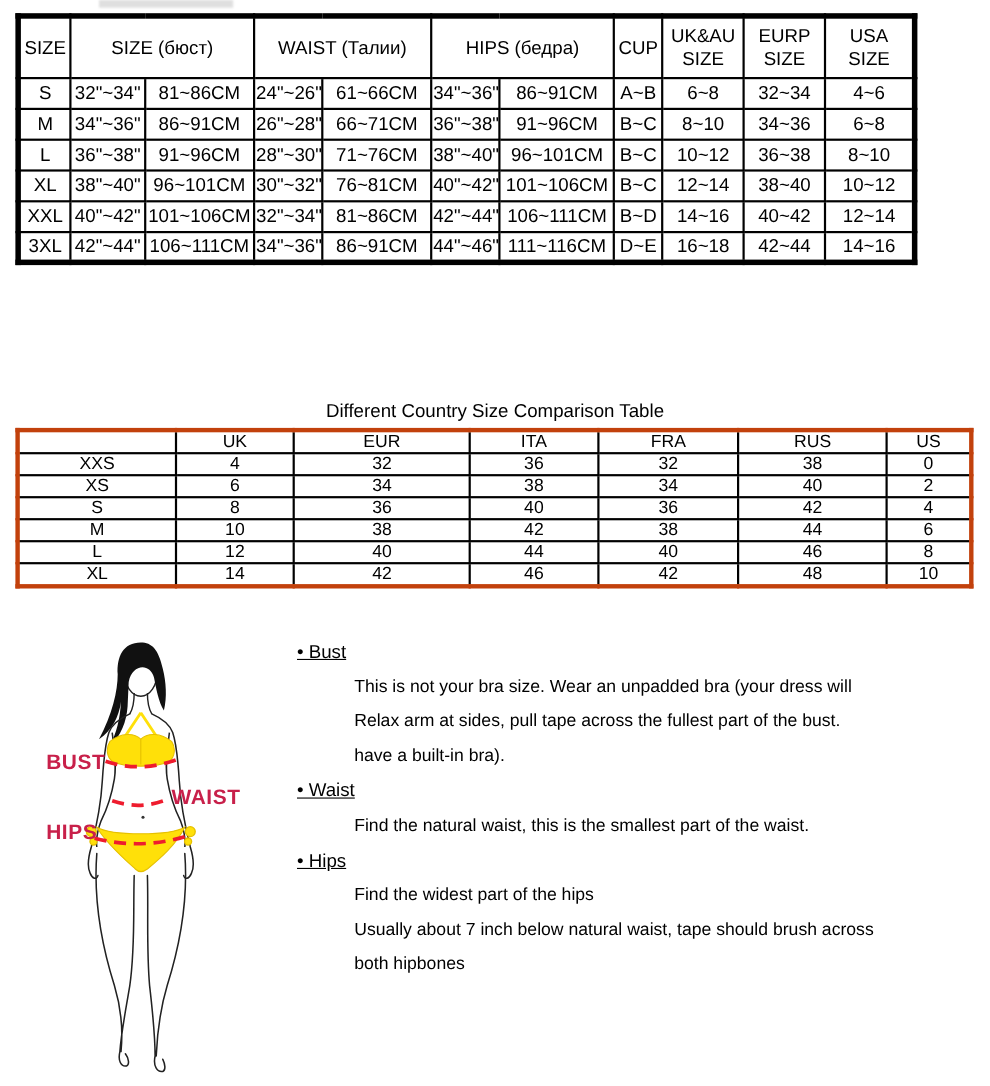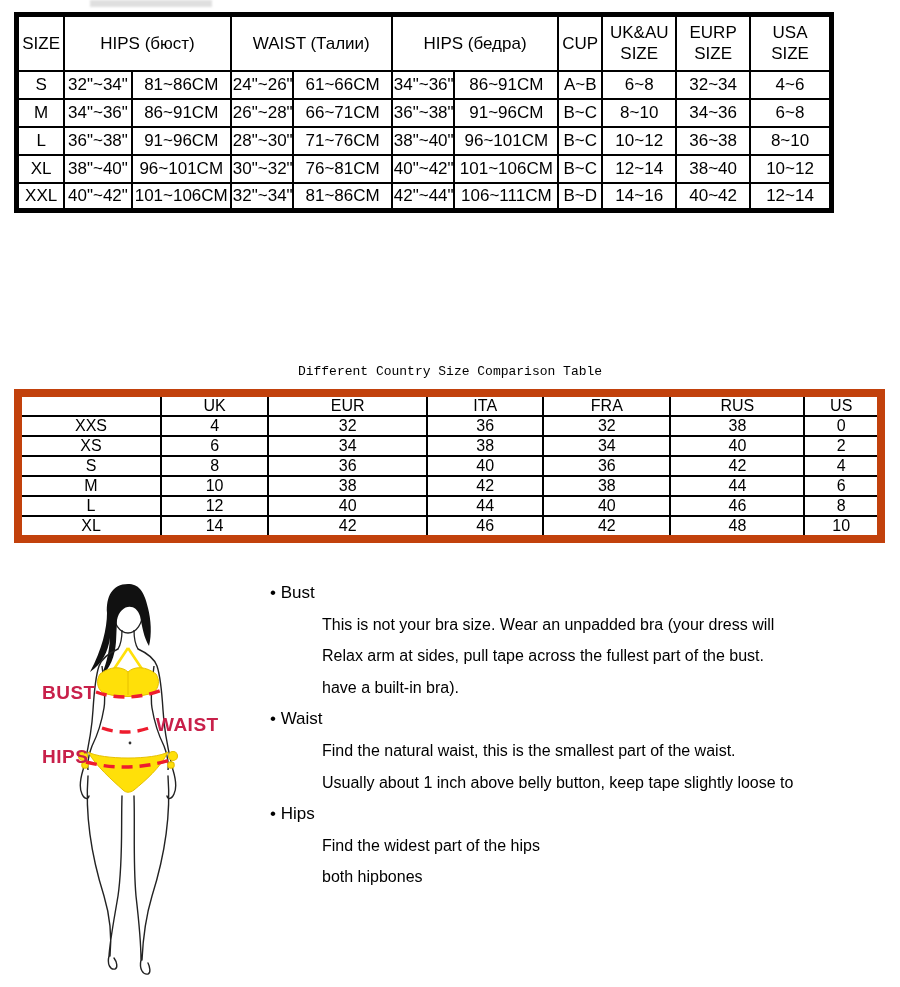--- a/index.html
+++ b/index.html
@@ -14,28 +14,28 @@
 
   table { border-collapse:collapse; table-layout:fixed; }
 
   #t1 { position:absolute; left:14px; top:12px; width:820px; border:5px solid #000000; }
   #t1 th, #t1 td { border:2px solid #000; text-align:center; vertical-align:middle;
     padding:0 1px; font-weight:normal; font-size:17px; overflow:hidden; }
   #t1 thead th { height:56px; line-height:1.25; }
   #t1 tbody td { height:28px; }
 
   #t2-title { position:absolute; left:0; top:364px; width:900px; text-align:center;
-    font-size:13px;font-family:Liberation Mono, monospace; }
-  #t2 { position:absolute; left:14px; top:389px; width:871px; border:8px solid #c2410c; }
+    font-size:17px; }
+  #t2 { position:absolute; left:14px; top:389px; width:871px; border:4px solid #c2410c; }
   #t2 th, #t2 td { border:2px solid #000; text-align:center; vertical-align:middle;
     padding:0 1px; font-weight:normal; font-size:16px; height:20px; }
 
   #figure-box { position:absolute; left:22px; top:566px; width:240px; height:416px; }
   #instructions { position:absolute; left:250px; top:577px; width:645px; }
-  .bullet-line { padding-left:20px; font-size:17px; line-height:31.6px; white-space:nowrap; }
+  .bullet-line { padding-left:20px; font-size:17px; line-height:31.6px; white-space:nowrap;text-decoration:underline; }
   .body-line   { padding-left:72px; font-size:16px; line-height:31.6px; white-space:nowrap; }
 </style>
 </head>
 <body>
 
 <div class="smudge"></div>
 
 <table id="t1">
   <colgroup>
     <col style="width:5.86%">
@@ -46,21 +46,21 @@
       <col style="width:7.69%">
     <col style="width:12.74%">
       <col style="width:5.40%">
       <col style="width:9.07%">
     <col style="width:9.07%">
       <col style="width:9.98%">
   </colgroup>
   <thead>
     <tr>
       <th>SIZE</th>
-      <th colspan="2">HIPS (бюст)</th>
+      <th colspan="2">SIZE (бюст)</th>
       <th colspan="2">WAIST (Талии)</th>
       <th colspan="2">HIPS (бедра)</th>
       <th>CUP</th>
       <th>UK&amp;AU SIZE</th>
       <th>EURP SIZE</th>
       <th>USA SIZE</th>
     </tr>
   </thead>
   <tbody>
       <tr>
@@ -120,20 +120,33 @@
         <td>40"~42"</td>
         <td>101~106CM</td>
         <td>32"~34"</td>
         <td>81~86CM</td>
         <td>42"~44"</td>
         <td>106~111CM</td>
         <td>B~D</td>
         <td>14~16</td>
         <td>40~42</td>
         <td>12~14</td>
+      </tr>
+      <tr>
+        <td>3XL</td>
+        <td>42"~44"</td>
+        <td>106~111CM</td>
+        <td>34"~36"</td>
+        <td>86~91CM</td>
+        <td>44"~46"</td>
+        <td>111~116CM</td>
+        <td>D~E</td>
+        <td>16~18</td>
+        <td>42~44</td>
+        <td>14~16</td>
       </tr>
     </tbody>
 </table>
 
 <div id="t2-title">Different Country Size Comparison Table</div>
 <table id="t2">
   <colgroup>
     <col style="width:16.57%">
       <col style="width:12.43%">
       <col style="width:18.41%">
@@ -261,17 +274,17 @@
   </svg>
 </div>
 
 <div id="instructions">
     <div class="bullet-line">• Bust</div>
     <div class="body-line">This is not your bra size. Wear an unpadded bra (your dress will</div>
     <div class="body-line">Relax arm at sides, pull tape across the fullest part of the bust.</div>
     <div class="body-line">have a built-in bra).</div>
     <div class="bullet-line">• Waist</div>
     <div class="body-line">Find the natural waist, this is the smallest part of the waist.</div>
-    <div class="body-line">Usually about 1 inch above belly button, keep tape slightly loose to</div>
     <div class="bullet-line">• Hips</div>
     <div class="body-line">Find the widest part of the hips</div>
+    <div class="body-line">Usually about 7 inch below natural waist, tape should brush across</div>
     <div class="body-line">both hipbones</div>
   </div>
 
 </body></html>

